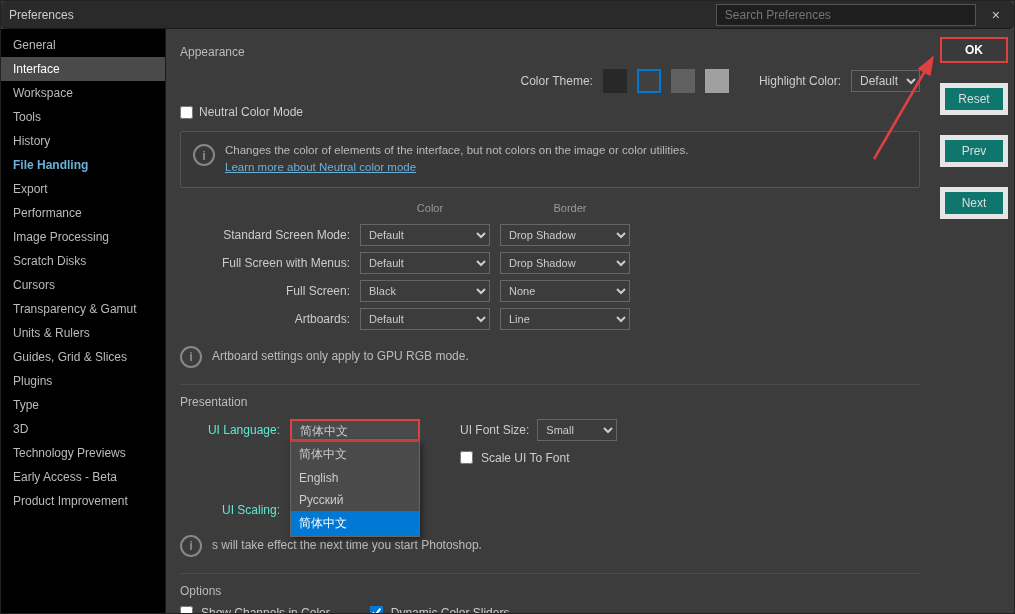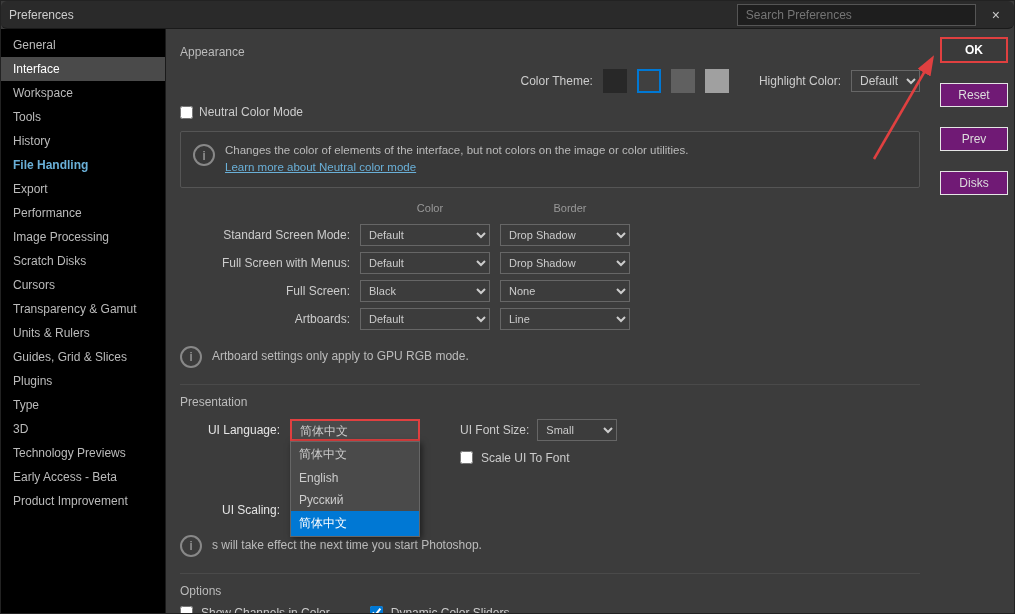--- a/index.html
+++ b/index.html
@@ -44,21 +44,21 @@
       background: none;
       border: none;
       padding: 2px 6px;
     }
     .search-bar {
       background: #1e1e1e;
       border: 1px solid #555;
       color: #aaa;
       font-size: 12px;
       padding: 3px 8px;
-      width: 239px;
+      width: 260px;
       height: 22px;
     }
     .main-layout {
       display: flex;
       flex: 1;
       overflow: hidden;
     }
     
     .sidebar {
       width: 165px;
@@ -92,22 +92,22 @@
     
     .right-panel {
       width: 80px;
       padding: 8px 6px;
       display: flex;
       flex-direction: column;
       gap: 20px;
       flex-shrink: 0;
     }
     .btn {
-      background: #701a75;
-      border: 1px solid #e5e5e5;
+      background: #0f766e;
+      border: 5px solid #e5e5e5;
       color: #ddd;
       font-size: 12px;
       padding: 4px 8px;
       cursor: pointer;
       width: 68px;
       text-align: center;
     }
     .btn.primary {
       background: #3a3a3a;
       border: 2px solid #e04040;
@@ -232,21 +232,21 @@
     .pres-row {
       display: flex;
       align-items: center;
       gap: 10px;
       margin-bottom: 8px;
       position: relative;
     }
     .pres-label {
       width: 100px;
       text-align: right;
-      color: #e5e5e5;
+      color: #5eead4;
       font-size: 12px;
     }
     
     .lang-dropdown-container {
       position: relative;
       display: inline-block;
     }
     .lang-input {
       background: #4a4a4a;
       border: 2px solid #e04040;
@@ -501,16 +501,16 @@
         <defs>
           <marker id="arrowhead" markerWidth="8" markerHeight="6" refX="4" refY="3" orient="auto">
             <polygon points="0 0, 8 3, 0 6" fill="#e04040"></polygon>
           </marker>
         </defs>
         <line x1="120" y1="120" x2="175" y2="25" stroke="#e04040" stroke-width="2.5" marker-end="url(#arrowhead)"></line>
       </svg>
       <button class="btn primary">OK</button>
       <button class="btn">Reset</button>
       <button class="btn">Prev</button>
-      <button class="btn">Disks</button>
+      <button class="btn">Next</button>
     </div>
   </div>
 </div>
 
 </body></html>

